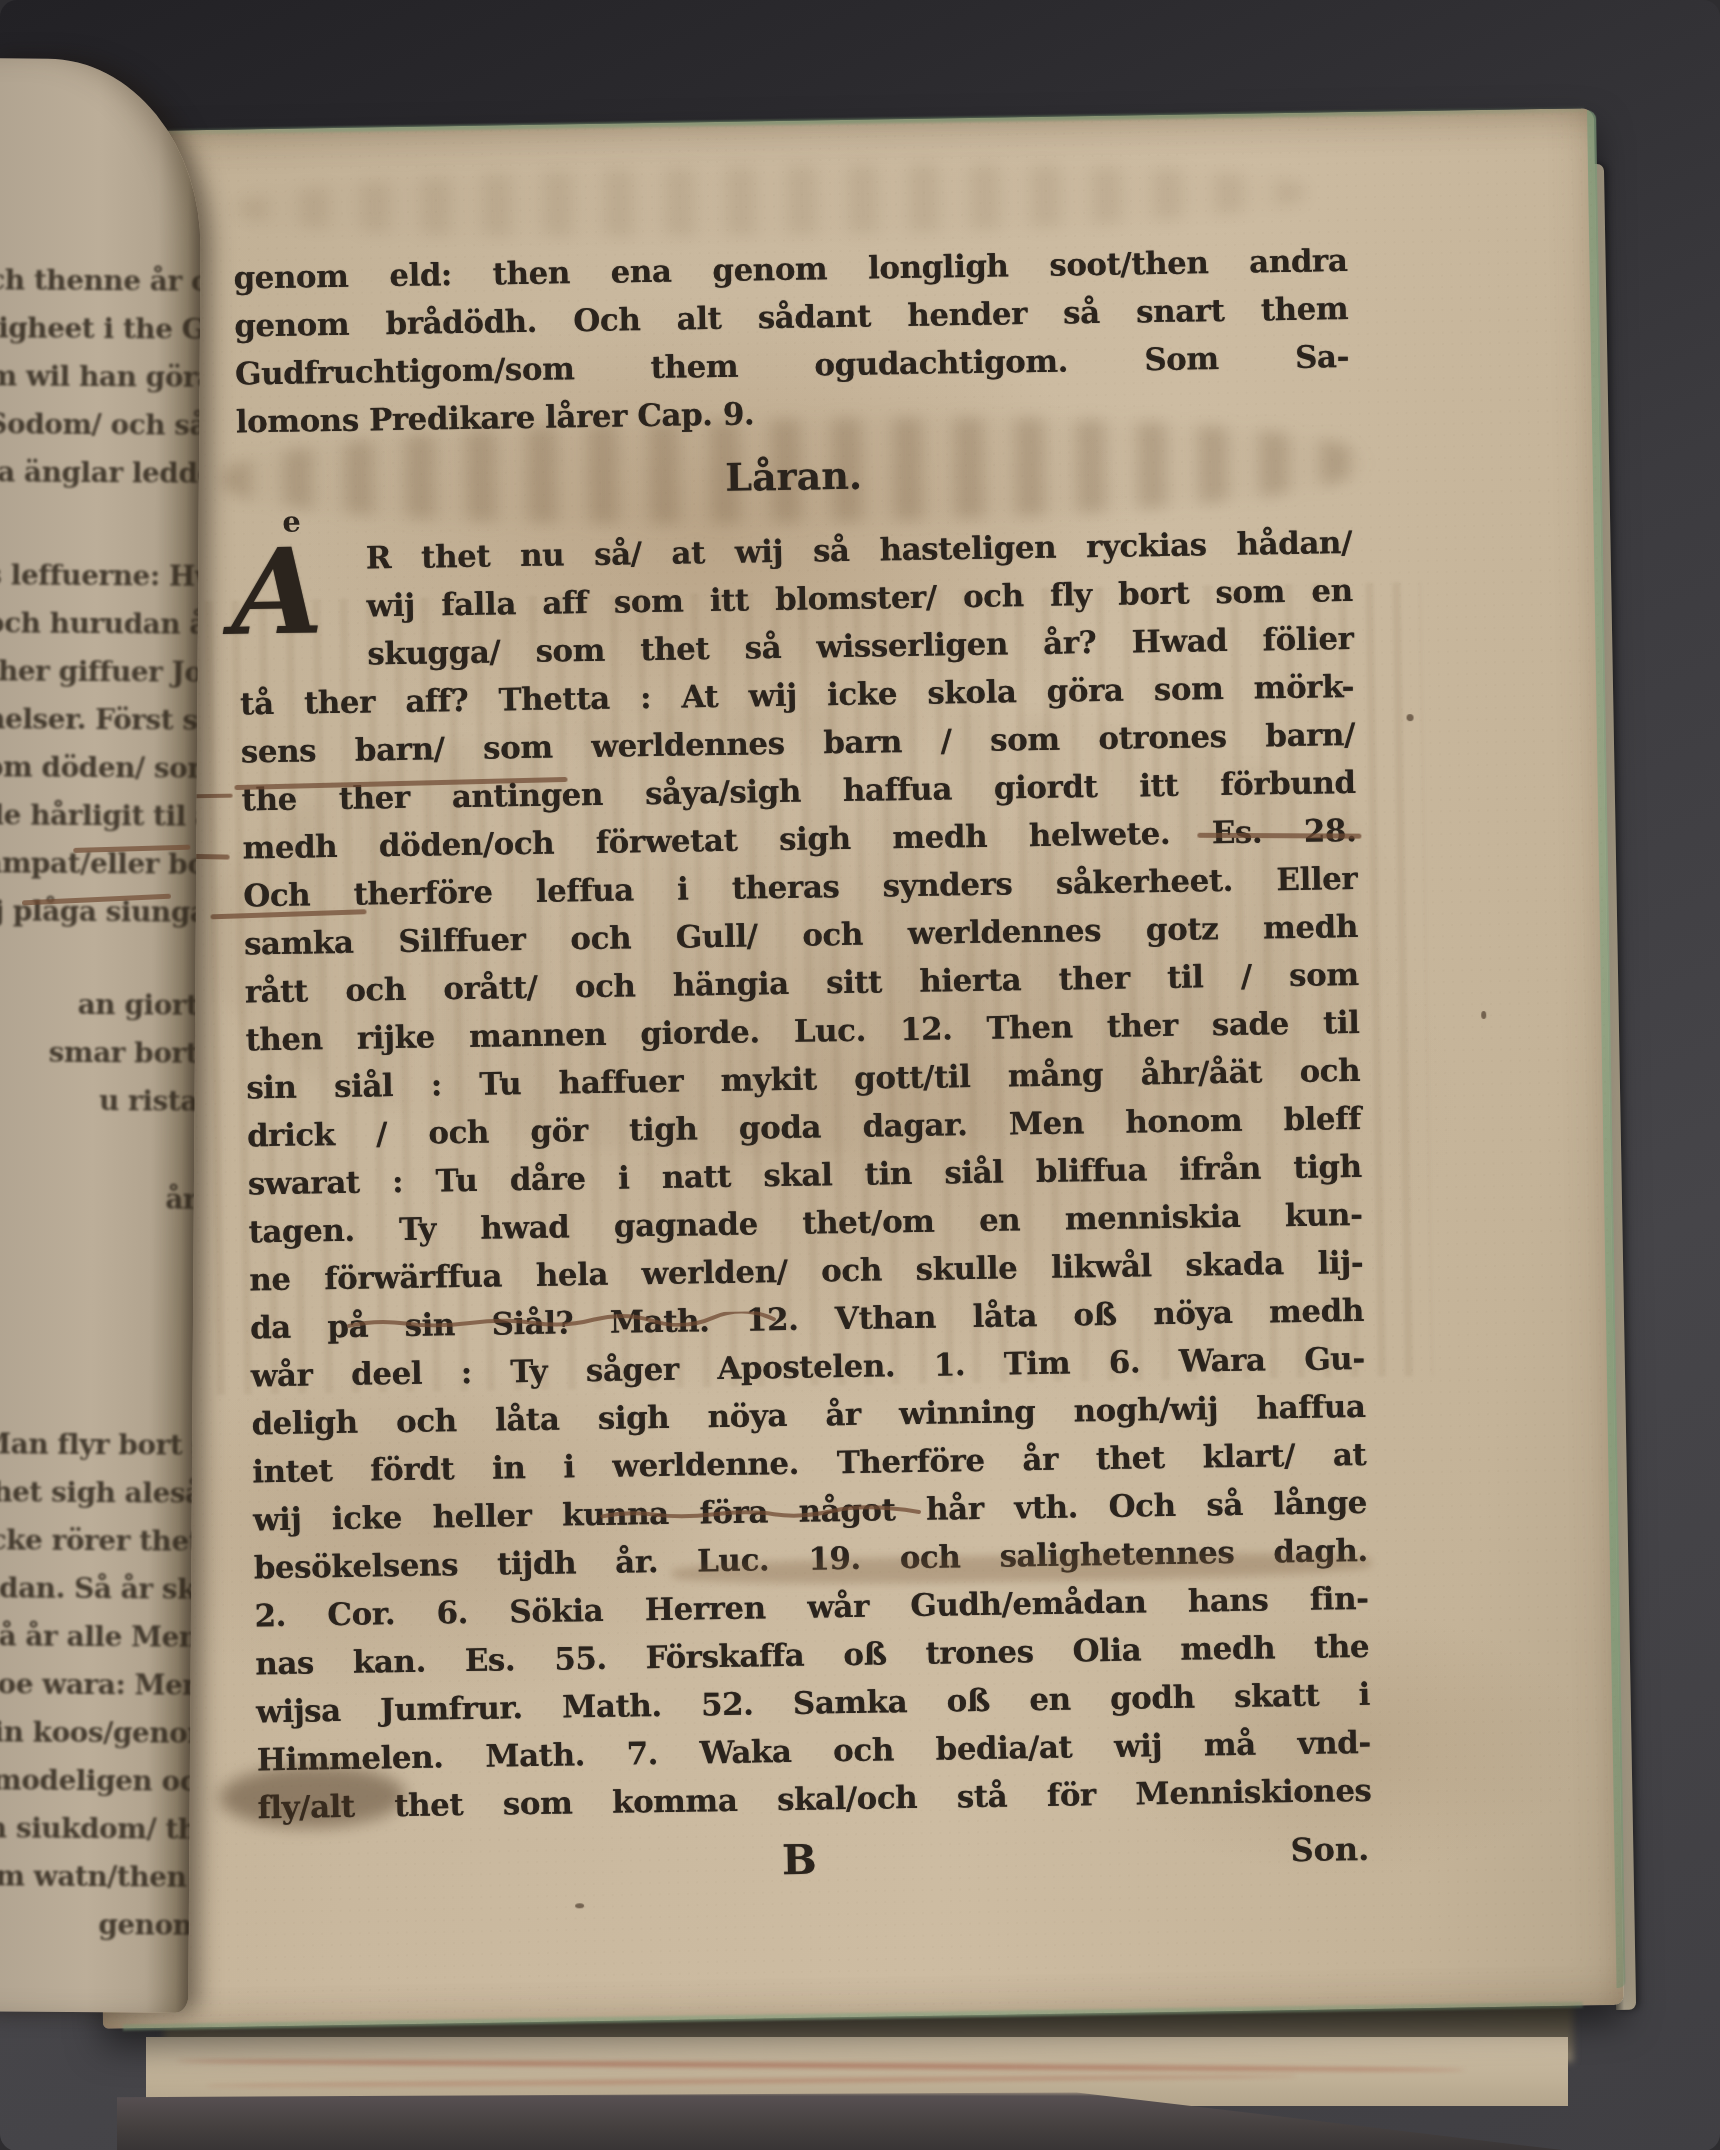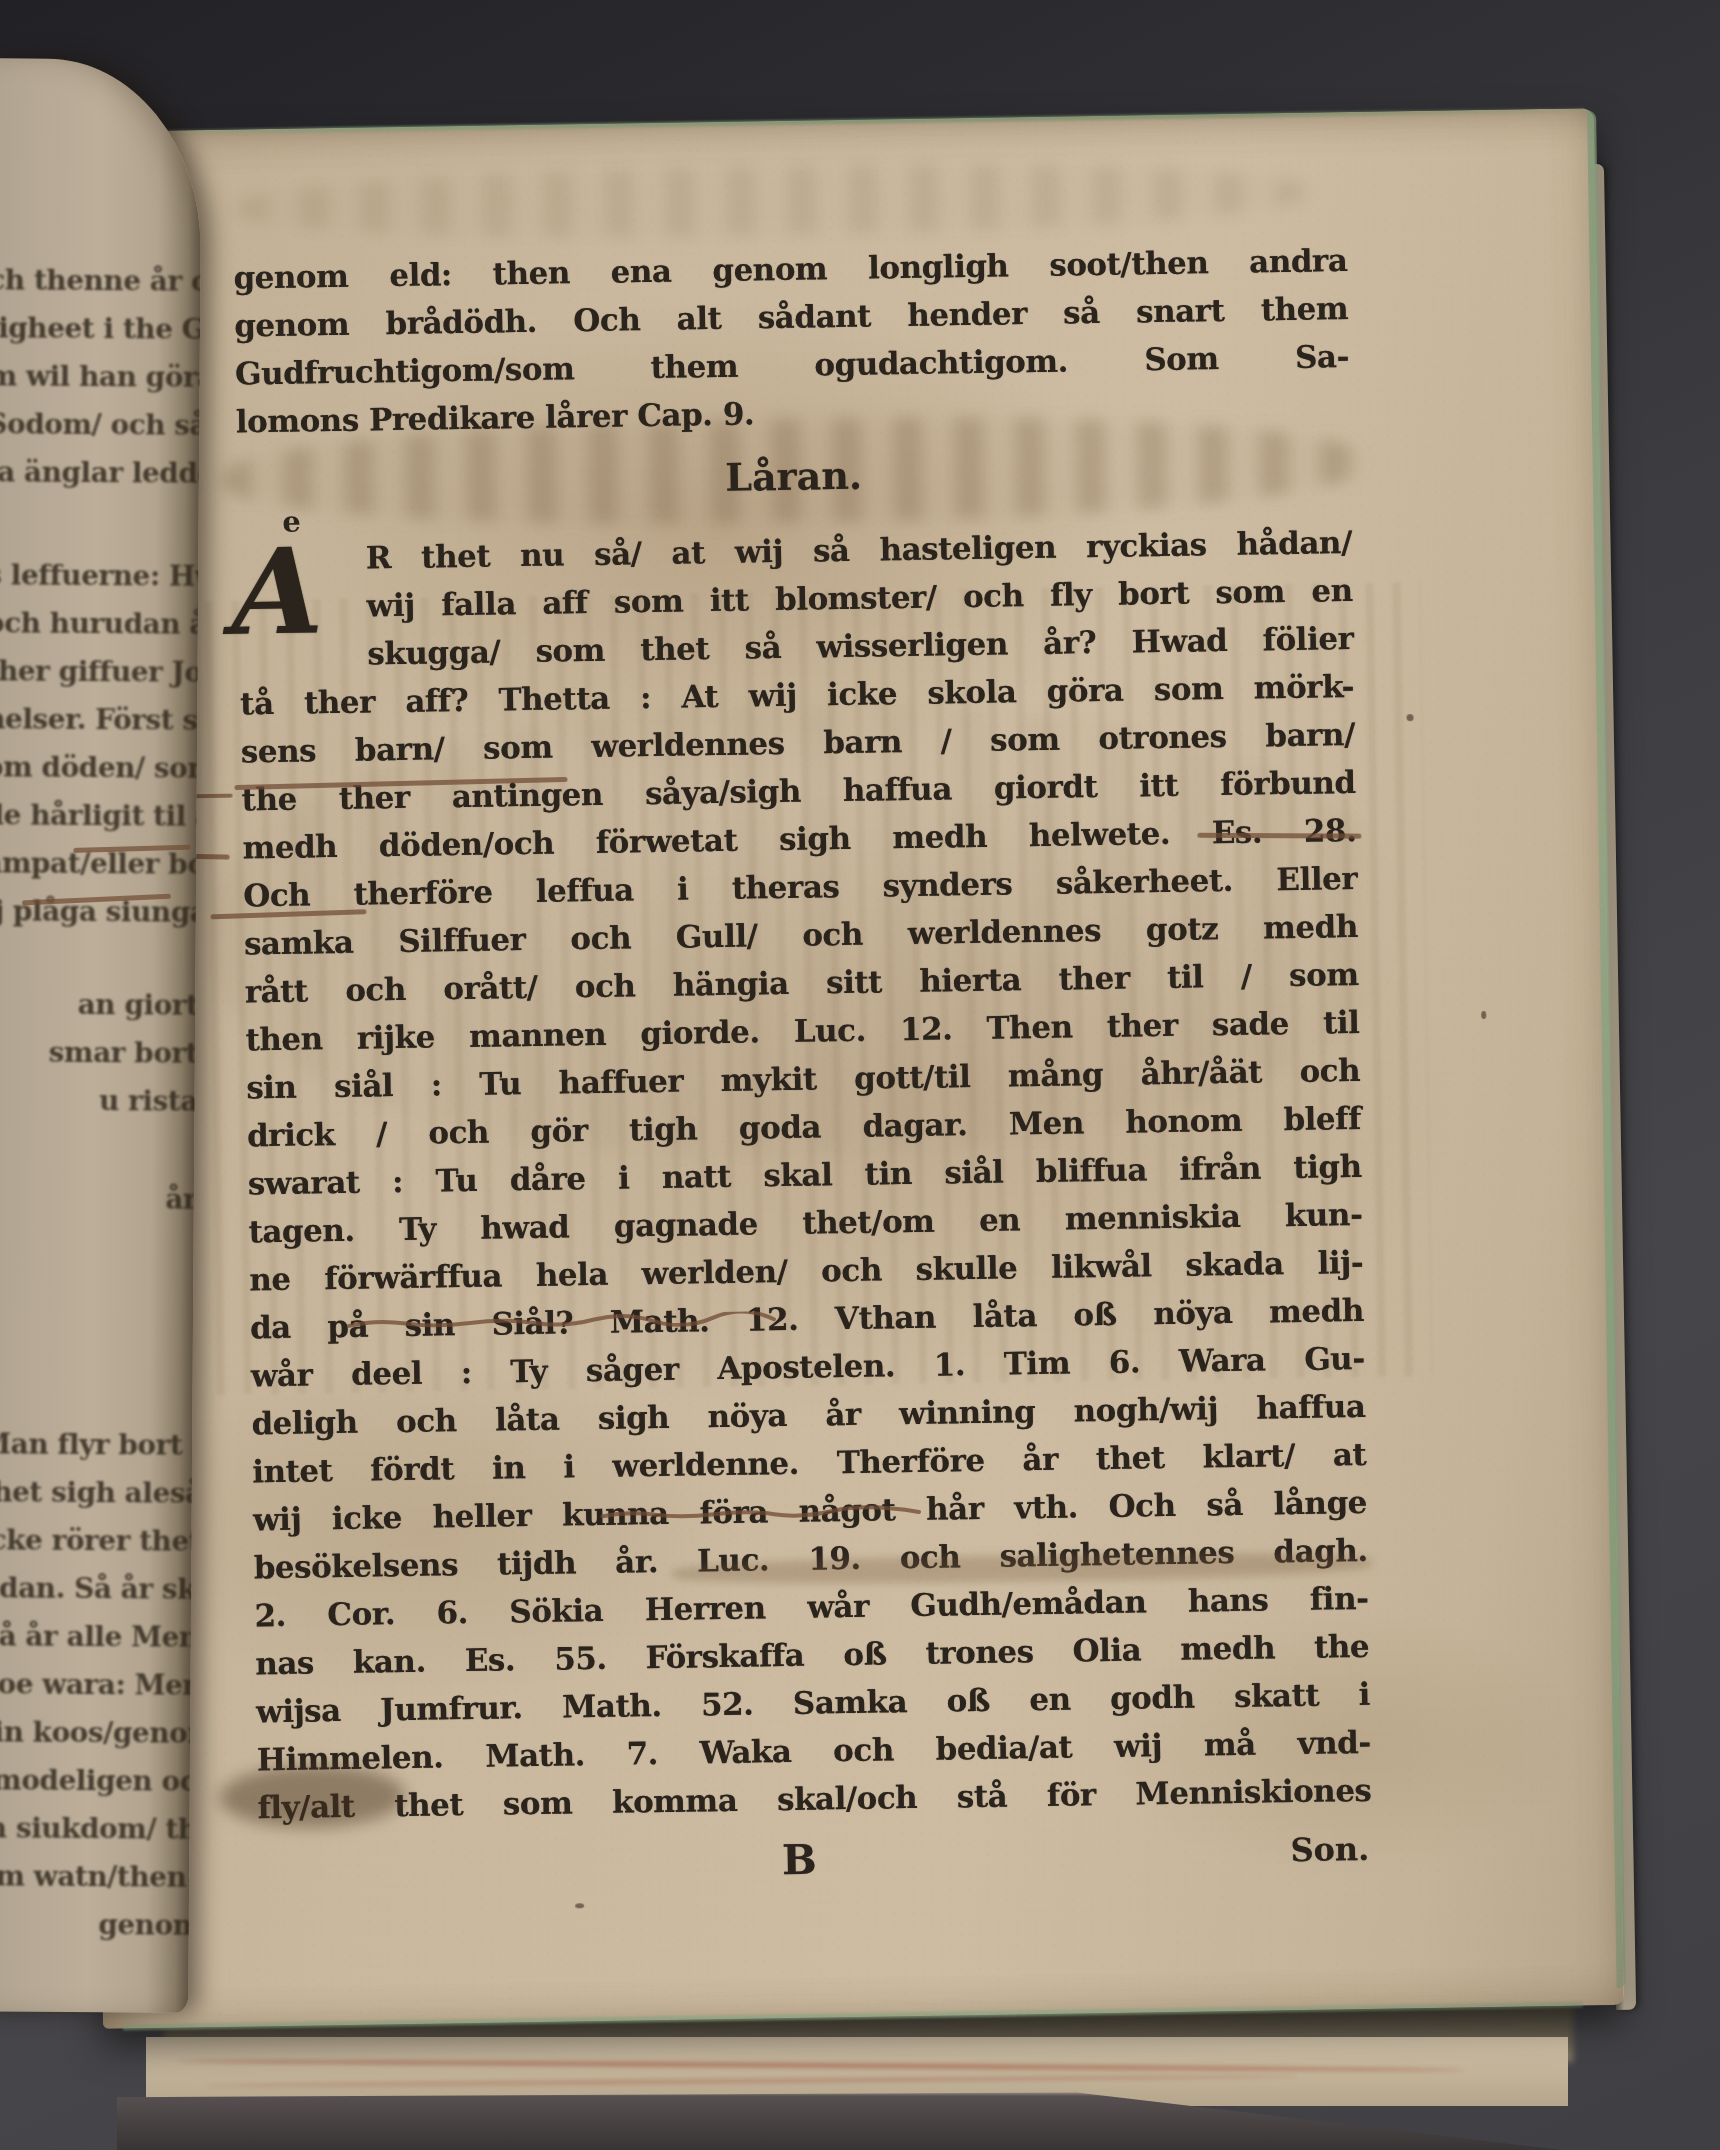--- a/index.html
+++ b/index.html
@@ -1,18 +1,18 @@
 <!DOCTYPE html>
 <html style="font-size:8px"><head>
 <meta charset="utf-8">
 <style>
   html,body{margin:0;padding:0;background:#2e2d30;}
   .scene{position:relative;width:1720px;height:2151px;overflow:hidden;
     background:linear-gradient(155deg,#222125 0%,#2b2a2e 16%,#3c3b3f 42%,#464549 68%,#403f43 100%);
-    font-family:"DejaVu Serif","Liberation Serif",serif;}
+    font-family:"DejaVu Serif","Liberation Serif",serif;border-radius:17px;}
   
   .bottom-shadow-band{position:absolute;left:164px;top:2000px;width:1409px;height:62px;
     background:linear-gradient(180deg,#4f4a3c,#6a6152 70%,#8a7f6b);filter:blur(3.5px);}
   .bottom-underleaf{position:absolute;left:146px;top:2037px;width:1422px;height:69px;
     background:linear-gradient(180deg,#cbbca3,#c0b197 60%,#b4a58c);}
   .streak{position:absolute;background:#a2543f;opacity:.55;filter:blur(2px);border-radius:50%;}
   .streak.s1{left:30px;top:26px;width:1290px;height:5px;transform:rotate(.4deg);}
   .streak.s2{left:60px;top:42px;width:1092px;height:4px;transform:rotate(-.5deg);opacity:.4;}
   .bottom-cover{position:absolute;left:117px;top:2090px;width:1454px;height:61px;
     background:linear-gradient(180deg,#59525200,#575052 10%,#45403f 60%,#383435);

